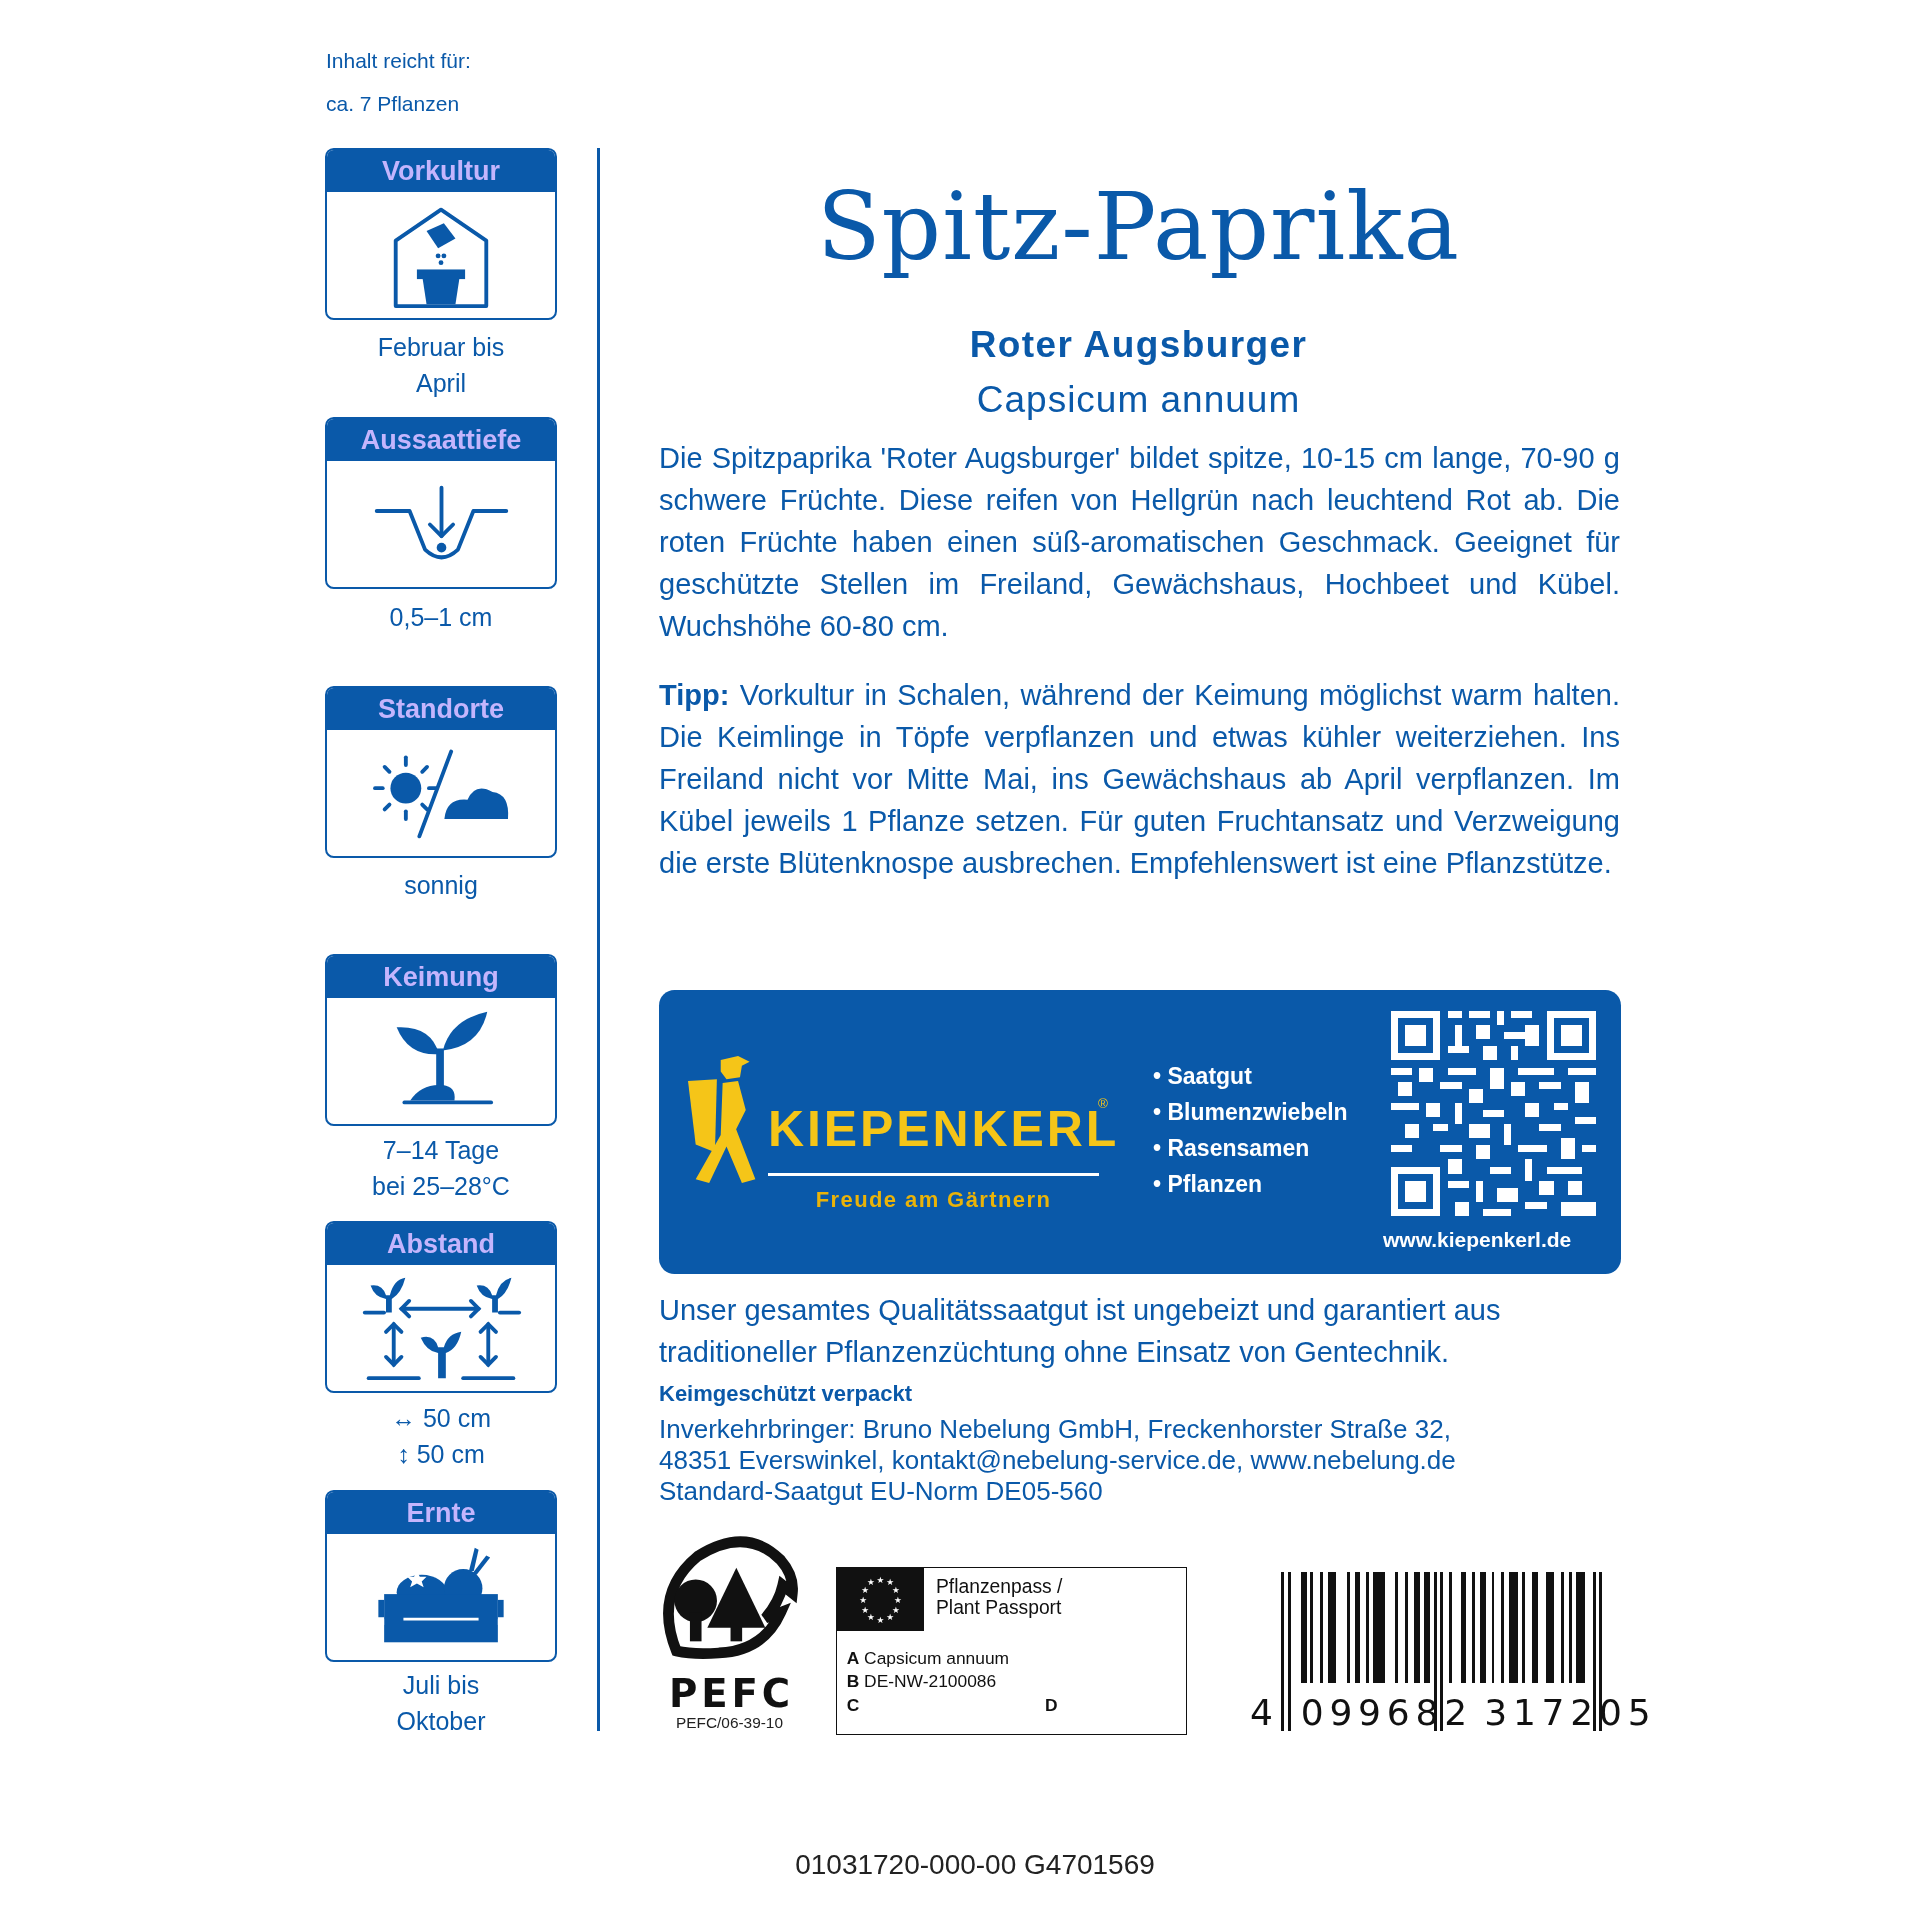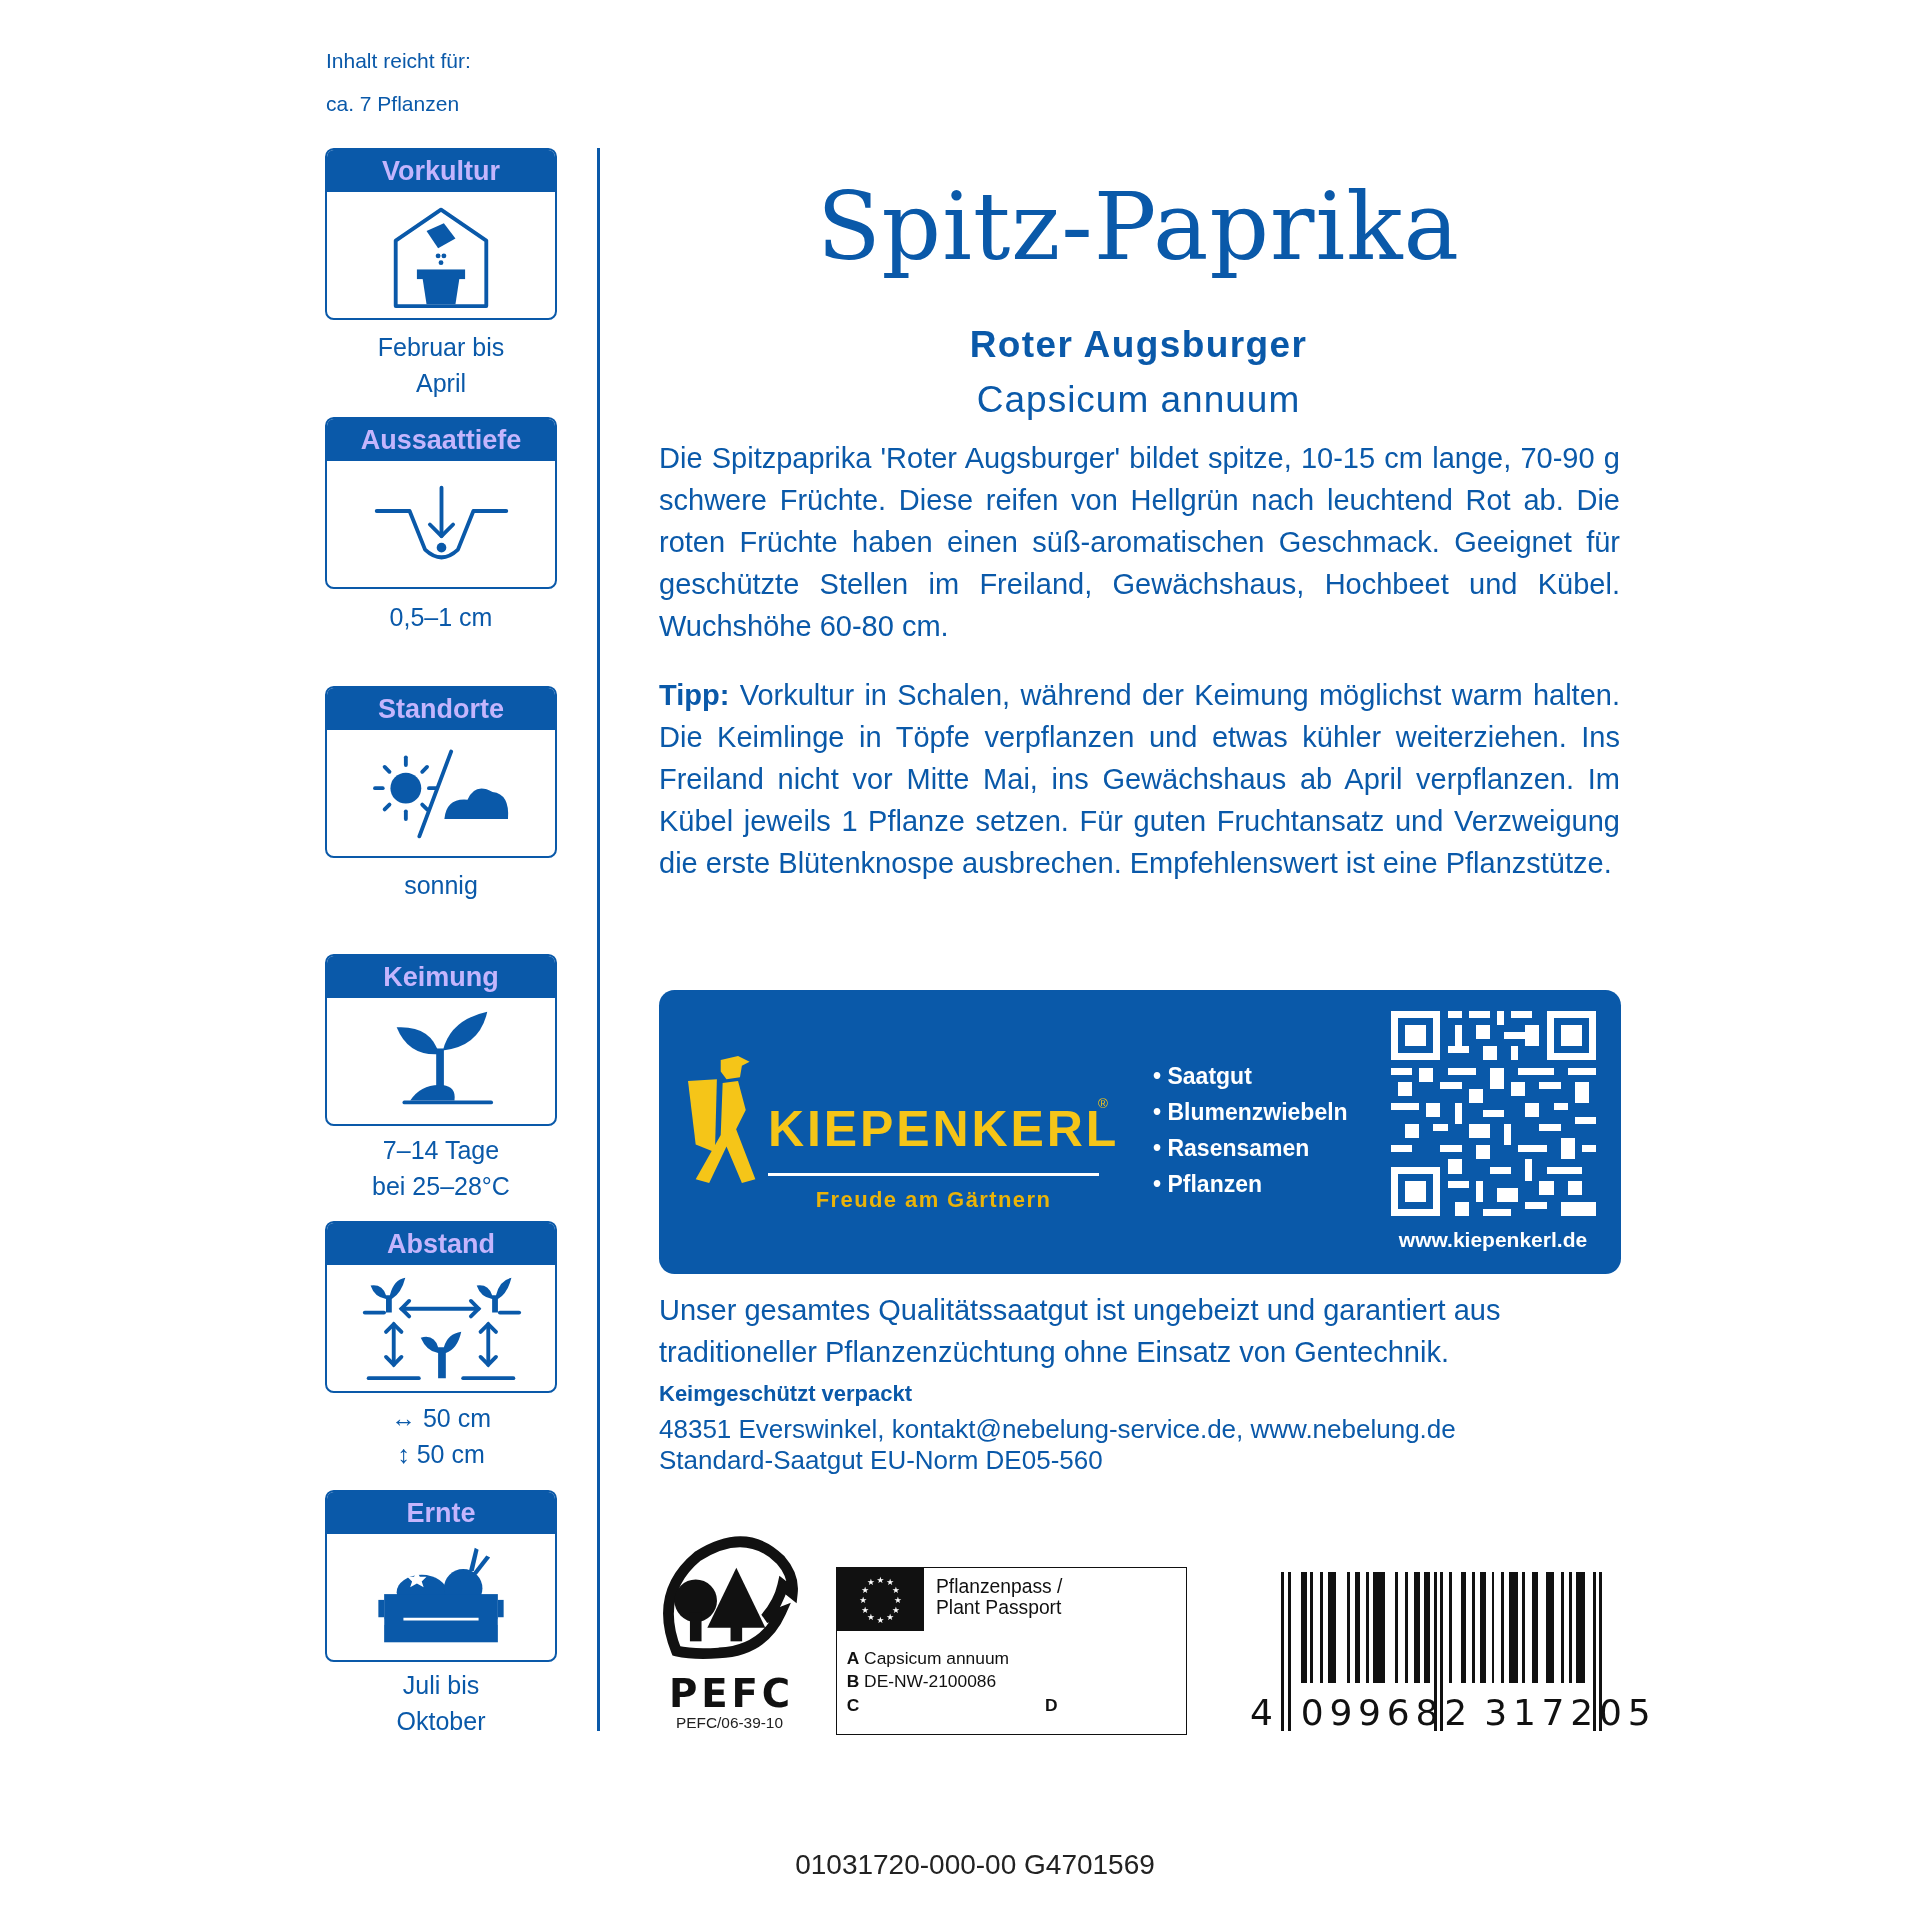--- a/index.html
+++ b/index.html
@@ -35,21 +35,21 @@
   .banner { left:659px; top:990px; width:962px; height:284px; background:#0a59a9; border-radius:15.4px; }
   .logo-word { position:absolute; left:109px; top:110px; color:#f5c518; font-weight:bold;
                font-size:50px; letter-spacing:2.9px; line-height:58px; }
   .logo-reg { position:absolute; left:439px; top:106px; color:#f5c518; font-size:13.5px; }
   .logo-line { position:absolute; left:109px; top:183px; width:331px; height:2.9px; background:#ffffff; }
   .logo-tag { position:absolute; left:109px; top:197px; width:331px; text-align:center; color:#eab308;
               font-weight:bold; font-size:22px; letter-spacing:1.4px; }
   .banner-list { position:absolute; left:494px; top:68px; color:#fff; font-weight:bold; font-size:23px; line-height:36px; list-style:none; margin:0; padding:0; }
   .banner-list li::before { content:"• "; }
   .qr { position:absolute; left:732px; top:21px; width:205px; height:205px; }
-  .qr-url { position:absolute; left:724px; top:238px; width:220px; text-align:center; color:#fff; font-size:21px; font-weight:bold; }
+  .qr-url { position:absolute; left:724px; top:238px; width:220px; color:#fff; font-size:21px; font-weight:bold; }
 
   .qual { left:659px; top:1289px; width:975px; font-size:29px; line-height:42px; }
   .keim { left:659px; top:1374px; font-weight:bold; font-size:22px; line-height:39px; }
   .legal { left:659px; top:1414px; width:975px; font-size:26px; line-height:31px; }
 
   
   .pefc { left:659px; top:1535px; width:145px; height:203px; }
   .pefc-code { left:657px; top:1714px; width:145px; text-align:center; font-size:15.4px; color:#222; }
 
   
@@ -293,20 +293,21 @@
         <rect x="19" y="27" width="3" height="1"></rect>
         <rect x="24" y="27" width="5" height="2"></rect>
     </g>
   </svg>
   <div class="qr-url">www.kiepenkerl.de</div>
 </div>
 
 <div class="abs qual">Unser gesamtes Qualitätssaatgut ist ungebeizt und garantiert aus traditioneller Pflanzenzüchtung ohne Einsatz von Gentechnik.</div>
 <div class="abs keim">Keimgeschützt verpackt</div>
 <div class="abs legal">
+  <div>Inverkehrbringer: Bruno Nebelung GmbH, Freckenhorster Straße 32,</div>
   <div>48351 Everswinkel, kontakt@nebelung-service.de, www.nebelung.de</div>
   <div>Standard-Saatgut EU-Norm DE05-560</div>
 </div>
 
 <svg class="abs pefc" viewBox="0 0 150 210">
   <path d="M18 120 Q-6 60 40 22 Q90 -10 126 26 Q140 42 138 60 L128 52 Q124 70 110 86 L126 80 Q108 120 62 122 Q36 124 18 120 Z" fill="none" stroke="#111" stroke-width="11"></path>
   <circle cx="38" cy="68" r="22" fill="#111"></circle>
   <rect x="32" y="80" width="12" height="30" fill="#111"></rect>
   <path d="M80 34 L110 96 L50 96 Z" fill="#111"></path>
   <rect x="74" y="90" width="12" height="20" fill="#111"></rect>

